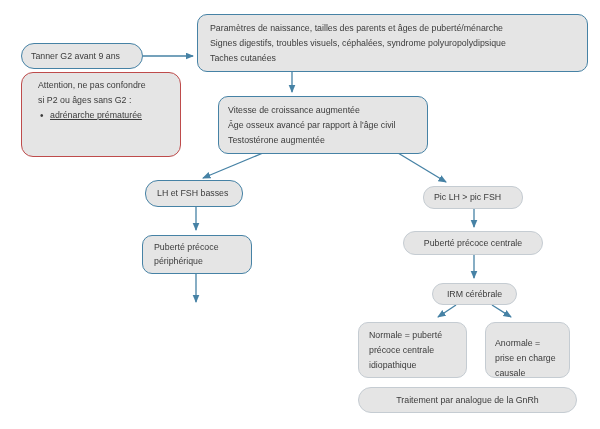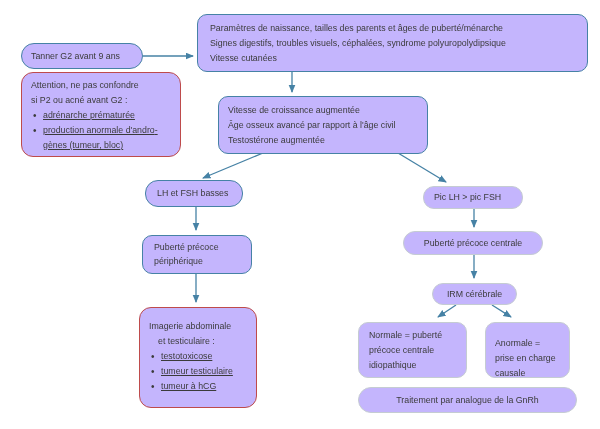--- a/index.html
+++ b/index.html
@@ -14,21 +14,21 @@
     position:relative;
     width:600px;height:429px;
     background:var(--bg);
     font-family:"Liberation Sans","DejaVu Sans",sans-serif;
     color:var(--text);
     overflow:hidden;
   }
   .box{
     position:absolute;
     box-sizing:border-box;
-    background:#c4b5fd;
+    background:#e5e5e5;
     font-size:8.8px;
     line-height:15px;
     color:var(--text);
   }
   .b-blue{border:1.5px solid var(--blue);}
   .b-red{border:1.5px solid var(--red);}
   .b-light{border:1.3px solid var(--light);}
   .pill{display:flex;align-items:center;}
   .center{justify-content:center;text-align:center;}
   .line{display:block;white-space:nowrap;}
@@ -70,29 +70,28 @@
     </g>
   </svg>
 
   <div class="box b-blue pill" style="left:21px;top:43px;width:122px;height:26px;border-radius:13px;padding:0 9px;">
     <span class="line">Tanner G2 avant 9 ans</span>
   </div>
 
   <div class="box b-blue" style="left:197px;top:14px;width:391px;height:58px;border-radius:10px;padding:6px 12px;">
     <span class="line">Paramètres de naissance, tailles des parents et âges de puberté/ménarche</span>
     <span class="line">Signes digestifs, troubles visuels, céphalées, syndrome polyuropolydipsique</span>
-    <span class="line">Vitesse cutanées</span>
+    <span class="line">Taches cutanées</span>
   </div>
 
-  <div class="box b-red" style="left:21px;top:72px;width:160px;height:85px;border-radius:12px;padding:5px 9px;">
+  <div class="box b-red" style="left:21px;top:72px;width:160px;height:85px;border-radius:12px;padding:5px 16px;">
     <span class="line">Attention, ne pas confondre</span>
-    <span class="line">si P2 ou acné avant G2 :</span>
+    <span class="line">si P2 ou âges sans G2 :</span>
     <ul class="bullets">
       <li>adrénarche prématurée</li>
-      <li>production anormale d'andro­gènes (tumeur, bloc)</li>
     </ul>
   </div>
 
   <div class="box b-blue" style="left:218px;top:96px;width:210px;height:58px;border-radius:10px;padding:6px 9px;">
     <span class="line">Vitesse de croissance augmentée</span>
     <span class="line">Âge osseux avancé par rapport à l'âge civil</span>
     <span class="line">Testostérone augmentée</span>
   </div>
 
   <div class="box b-blue pill" style="left:145px;top:180px;width:98px;height:27px;border-radius:13px;padding:0 11px;">
@@ -105,29 +104,20 @@
 
   <div class="box b-blue" style="left:142px;top:235px;width:110px;height:39px;border-radius:10px;padding:4px 11px;line-height:14px;">
     <span class="line">Puberté précoce</span>
     <span class="line">périphérique</span>
   </div>
 
   <div class="box b-light pill center" style="left:403px;top:231px;width:140px;height:24px;border-radius:12px;">
     <span class="line">Puberté précoce centrale</span>
   </div>
 
-  <div class="box b-red" style="left:139px;top:307px;width:118px;height:101px;border-radius:12px;padding:11px 8px 0 9px;">
-    <span class="line">Imagerie abdominale</span>
-    <span class="line indent">et testiculaire :</span>
-    <ul class="bullets">
-      <li>testotoxicose</li>
-      <li>tumeur testiculaire</li>
-      <li>tumeur à hCG</li>
-    </ul>
-  </div>
 
   <div class="box b-light pill center" style="left:432px;top:283px;width:85px;height:22px;border-radius:11px;">
     <span class="line">IRM cérébrale</span>
   </div>
 
   <div class="box b-light" style="left:358px;top:322px;width:109px;height:56px;border-radius:10px;padding:5px 10px;">
     <span class="line">Normale = puberté</span>
     <span class="line">précoce centrale</span>
     <span class="line">idiopathique</span>
   </div>

